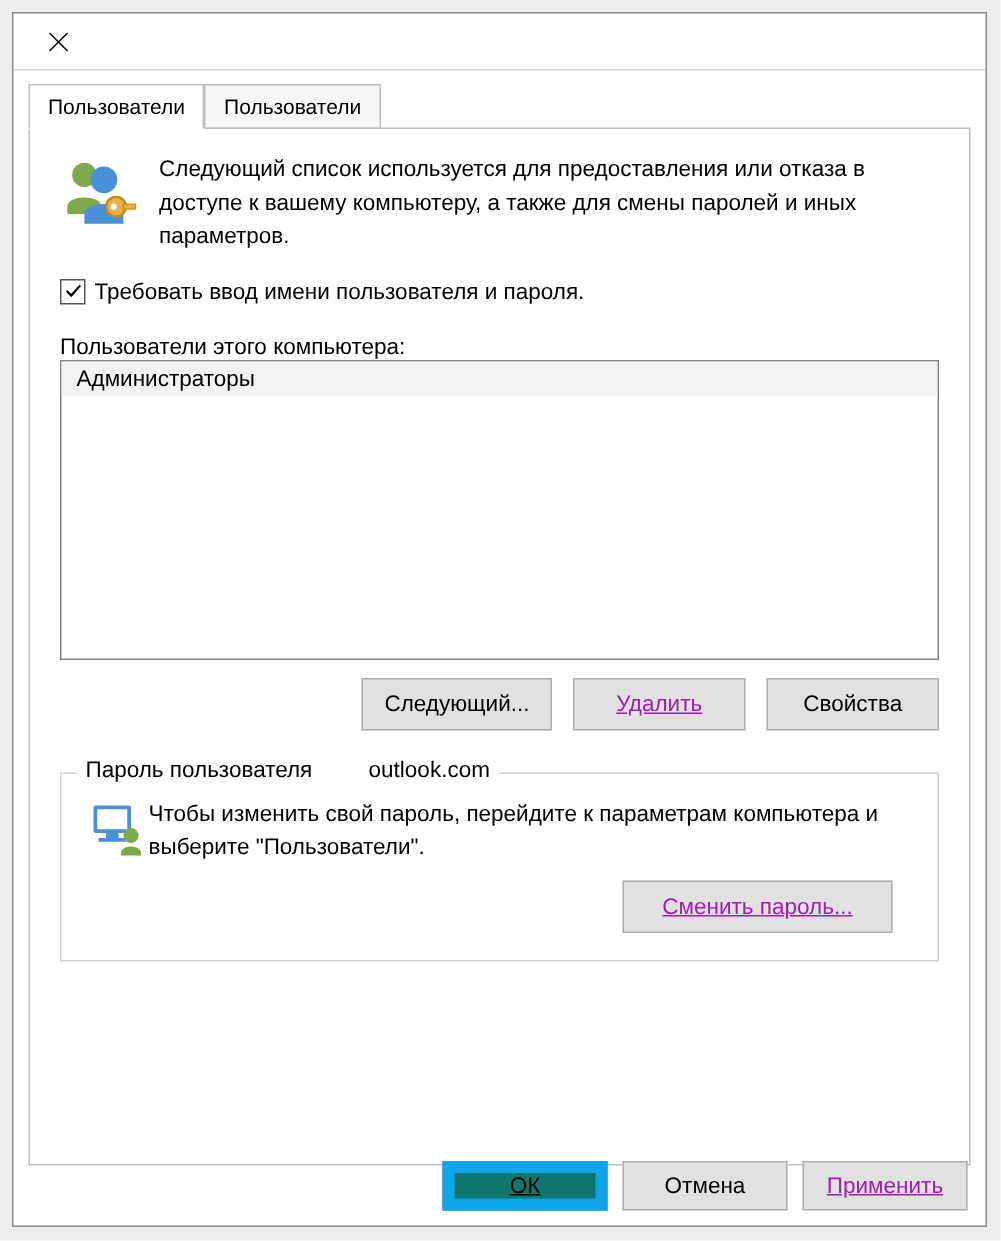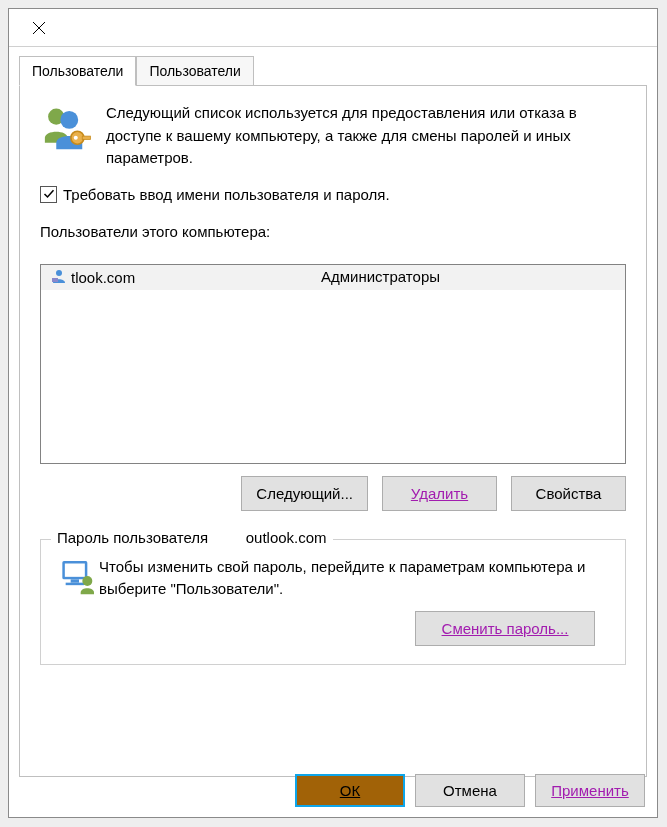--- a/index.html
+++ b/index.html
@@ -32,21 +32,21 @@
   .intro { display:flex; gap:14px; margin-bottom:16px; }
   .intro-icon svg { width:52px; height:52px; }
   .intro-text { font-size:15px; line-height:1.5; color:#000; }
   .checkbox-row { display:flex; align-items:center; gap:6px; margin:4px 0 20px 0;}
   .checkbox-row .cbox {
     width:17px; height:17px; border:1px solid #555; display:flex; align-items:center; justify-content:center;
     cursor:pointer;
   }
   .checkbox-row .cbox svg { width:12px; height:12px; stroke:#000; stroke-width:2; fill:none; }
   .checkbox-row label { font-size:15px; }
-  .list-label { font-size:15px; margin-bottom:24px; }
+  .list-label { font-size:15px; margin-bottom:0; }
   .user-table {
     border:1px solid #828282; background:#fff; height:200px; overflow:auto;
   }
   .user-table .thead { display:flex; }
   .user-table .th {
     padding:4px 10px; font-size:15px; border-right:1px solid #d0d0d0; border-bottom:1px solid #d0d0d0;
     cursor:pointer; background:#fff;
   }
   .user-table .th:first-child{ width:270px; }
   .user-table .th:last-child{ flex:1; border-right:none;}
@@ -55,21 +55,21 @@
   .user-table .td:first-child{ width:270px; display:flex; align-items:center; gap:4px;}
   .user-table .td:last-child{ flex:1;}
   .user-table .uicon svg { width:16px; height:16px; }
   .btn-row { display:flex; gap:14px; justify-content:flex-end; margin-top:12px; }
   .btn {
     min-width:115px; height:35px; background:#e1e1e1; border:1px solid #adadad;
     font-size:15px; display:flex; align-items:center; justify-content:center;
     cursor:pointer; padding:0 14px;
   }
   .btn.disabled { color:#a21caf; cursor:default;text-decoration:underline; }
-  .btn.primary { border:2px solid #0ea5e9; background:#a16207;text-decoration:underline; }
+  .btn.primary { border:8px solid #0ea5e9; background:#0f766e;text-decoration:underline; }
   .group-box {
     border:1px solid #d0d0d0; margin-top:28px; padding:16px 30px 18px 18px; position:relative;
   }
   .group-box .legend {
     position:absolute; top:-11px; left:10px; background:#fff; padding:0 6px; font-size:15px;
   }
   .pw-row { display:flex; }
   .pw-icon svg { width:40px; height:40px; }
   .pw-text { font-size:15px; line-height:1.5; }
   .pw-btn-row { display:flex; justify-content:flex-end; margin-top:10px; }
@@ -121,30 +121,20 @@
             <polyline points="2,8 6,12 14,3"></polyline>
           </svg>
       </span>
       <label>Требовать ввод имени пользователя и пароля.</label>
     </div>
 
     <div class="list-label">Пользователи этого компьютера:</div>
 
     <div class="user-table">
       <div class="row">
-        <div class="td">
-          <span class="uicon">
-            <svg viewBox="0 0 16 16">
-                <circle cx="8" cy="5" r="3" fill="#4a90d9"></circle>
-                <path d="M2 15c0-5 12-5 12 0z" fill="#4a90d9"></path>
-                <rect x="1" y="10" width="6" height="4" fill="#88c"></rect>
-              </svg>
-          </span>
-          <span>tlook.com</span>
-        </div>
         <div class="td">Администраторы</div>
       </div>
     </div>
 
     <div class="btn-row">
       <div class="btn">Следующий...</div>
       <div class="btn disabled">Удалить</div>
       <div class="btn">Свойства</div>
     </div>
 

